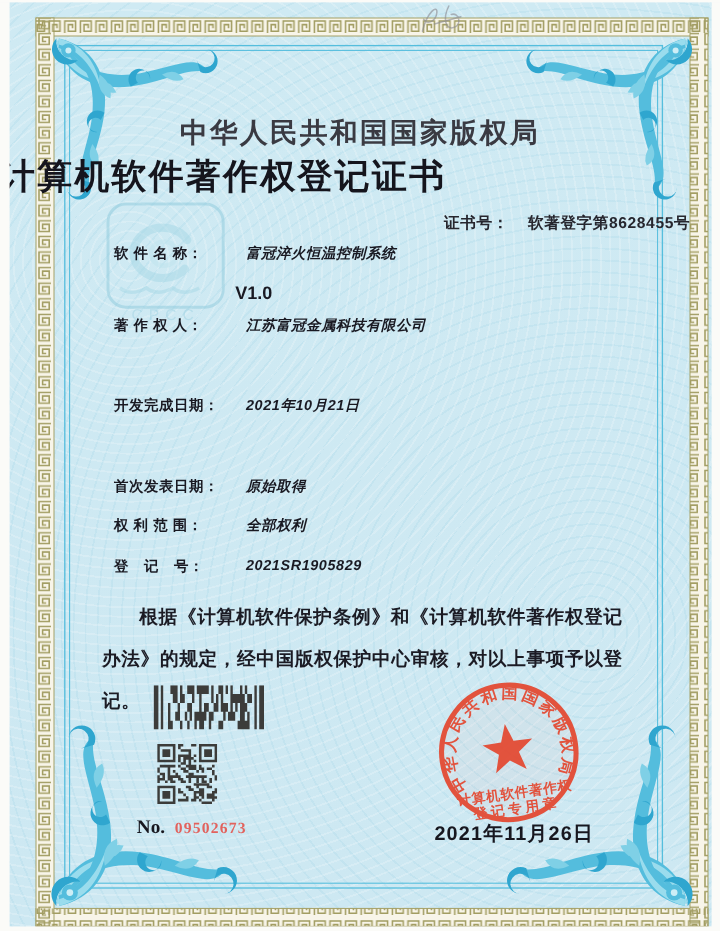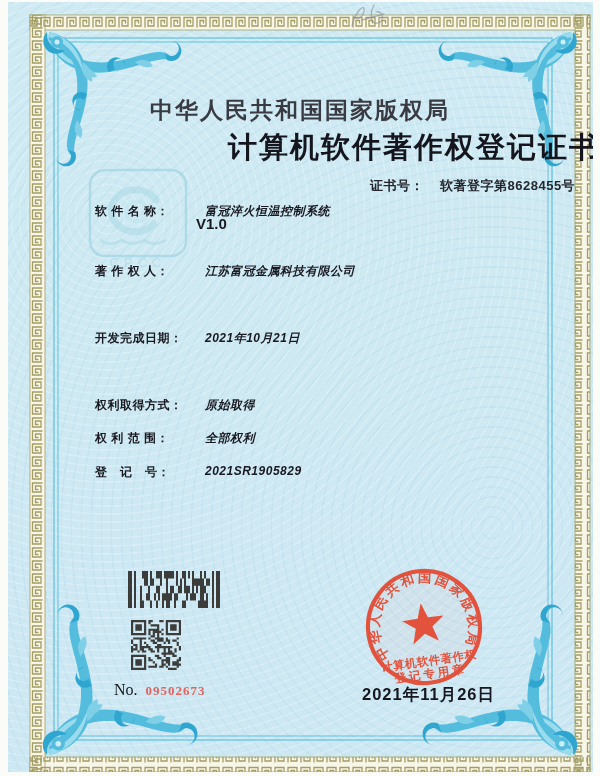--- a/index.html
+++ b/index.html
@@ -20,37 +20,37 @@
   .edge.r{right:0;top:0;width:7px;height:776px;}
   .edge.t{left:0;top:0;width:600px;height:2px;}
   .edge.b{left:0;bottom:0;width:600px;height:4px;}
   svg.frame{position:absolute;left:0;top:0;width:600px;height:776px;z-index:1;}
   .txt{position:absolute;white-space:nowrap;color:#1b1b24;z-index:3;}
   .authority{
     left:0;top:95px;width:600px;text-align:center;
     font-size:23px;font-weight:700;letter-spacing:2px;color:#3a3a42;
   }
   .cert-title{
-    left:0;top:128px;width:600px;text-align:right;
+    left:0;top:128px;width:600px;text-align:left;
     font-family:"Liberation Serif", serif;
     font-size:29px;font-weight:800;letter-spacing:2px;color:#15151d;
   }
   .certno{left:370px;top:177px;font-size:13px;font-weight:700;color:#26262e;letter-spacing:.5px;}
   .certno .gap{display:inline-block;width:16px;}
   .row{position:absolute;left:95px;display:flex;font-size:12px;font-weight:700;z-index:3;white-space:nowrap;color:#191922;}
   .row .lbl{width:110px;flex:0 0 110px;letter-spacing:.5px;}
   .row .val{letter-spacing:.5px;font-style:italic;}
   .version{position:absolute;left:196px;font-size:15px;font-weight:700;color:#191922;z-index:3;}
   .statement{
     position:absolute;left:85px;top:497px;width:434px;z-index:3;
     font-size:15.5px;font-weight:600;color:#1b1b24;
     line-height:35px;text-indent:2em;text-align:justify;letter-spacing:.5px;white-space:normal;
   }
   .serial{position:absolute;left:114px;top:681px;z-index:3;font-size:16px;}
-  .serial .no{font-family:"Liberation Serif", serif;font-weight:400;color:#17171f;text-align:center;}
+  .serial .no{font-family:"Liberation Serif", serif;font-weight:700;color:#17171f;text-align:center;}
   .serial .num{font-family:Liberation Serif, serif;font-weight:700;color:#e2625d;letter-spacing:1px;margin-left:8px;font-size:13px;}
   .seal-date{position:absolute;left:362px;top:684px;z-index:4;font-size:16.5px;font-weight:700;letter-spacing:1px;color:#17171f;}
   svg.barcode{position:absolute;left:128px;top:571px;z-index:3;}
   svg.qrcode{position:absolute;left:131px;top:620px;z-index:3;}
   svg.seal{position:absolute;left:352px;top:555px;width:144px;height:144px;z-index:4;}
   svg.watermark{position:absolute;left:86px;top:166px;width:104px;height:104px;opacity:.5;z-index:2;}
   svg.handwriting{position:absolute;left:338px;top:0;z-index:5;opacity:.6;}
 </style>
 </head>
 <body>
@@ -121,48 +121,49 @@
   <div class="txt authority">中华人民共和国国家版权局</div>
   <div class="txt cert-title">计算机软件著作权登记证书</div>
   <div class="txt certno">
     <span>证书号：</span><span class="gap"></span><span>软著登字第8628455号</span>
   </div>
 
   <div class="row" style="top:203px">
     <span class="lbl">软 件 名 称：</span>
     <span class="val">富冠淬火恒温控制系统</span>
   </div>
-  <div class="version" style="top:215px">V1.0</div>
+  <div class="version" style="top:236px">V1.0</div>
 
   <div class="row" style="top:263px">
     <span class="lbl">著 作 权 人：</span>
     <span class="val">江苏富冠金属科技有限公司</span>
   </div>
 
   <div class="row" style="top:330px">
     <span class="lbl">开发完成日期：</span>
     <span class="val">2021年10月21日</span>
   </div>
 
 
   <div class="row" style="top:397px">
-    <span class="lbl">权利取得方式：</span>
+    <span class="lbl">首次发表日期：</span>
     <span class="val">原始取得</span>
   </div>
 
   <div class="row" style="top:430px">
     <span class="lbl">权 利 范 围：</span>
     <span class="val">全部权利</span>
   </div>
 
   <div class="row" style="top:464px">
     <span class="lbl">登　记　号：</span>
     <span class="val">2021SR1905829</span>
   </div>
 
+  <div class="statement">根据《计算机软件保护条例》和《计算机软件著作权登记办法》的规定，经中国版权保护中心审核，对以上事项予以登记。</div>
 
   <svg class="barcode" width="92" height="37" viewBox="0 0 92 37">
     <path fill="#3c3c3a" d="M0,0h2v37h-2ZM2,0h2v37h-2ZM6,0h2v37h-2ZM12,14.8h2v7.4h-2ZM12,22.2h2v7.4h-2ZM12,29.6h2v7.4h-2ZM14,0.0h2v7.4h-2ZM14,29.6h2v7.4h-2ZM16,0.0h2v7.4h-2ZM16,7.4h2v7.4h-2ZM18,0.0h2v7.4h-2ZM18,7.4h2v7.4h-2ZM18,22.2h2v7.4h-2ZM20,14.8h2v7.4h-2ZM20,22.2h2v7.4h-2ZM22,0.0h2v7.4h-2ZM22,7.4h2v7.4h-2ZM22,29.6h2v7.4h-2ZM24,7.4h2v7.4h-2ZM26,22.2h2v7.4h-2ZM28,0.0h2v7.4h-2ZM28,14.8h2v7.4h-2ZM28,29.6h2v7.4h-2ZM30,0.0h2v7.4h-2ZM30,14.8h2v7.4h-2ZM30,22.2h2v7.4h-2ZM32,0.0h2v7.4h-2ZM32,7.4h2v7.4h-2ZM34,22.2h2v7.4h-2ZM34,29.6h2v7.4h-2ZM36,0.0h2v7.4h-2ZM36,22.2h2v7.4h-2ZM38,0.0h2v7.4h-2ZM38,7.4h2v7.4h-2ZM38,14.8h2v7.4h-2ZM38,22.2h2v7.4h-2ZM38,29.6h2v7.4h-2ZM40,0.0h2v7.4h-2ZM40,22.2h2v7.4h-2ZM40,29.6h2v7.4h-2ZM42,0.0h2v7.4h-2ZM42,14.8h2v7.4h-2ZM42,22.2h2v7.4h-2ZM44,0.0h2v7.4h-2ZM44,14.8h2v7.4h-2ZM46,22.2h2v7.4h-2ZM46,29.6h2v7.4h-2ZM48,0.0h2v7.4h-2ZM48,7.4h2v7.4h-2ZM48,22.2h2v7.4h-2ZM50,14.8h2v7.4h-2ZM52,7.4h2v7.4h-2ZM52,14.8h2v7.4h-2ZM54,0.0h2v7.4h-2ZM54,29.6h2v7.4h-2ZM56,0.0h2v7.4h-2ZM56,7.4h2v7.4h-2ZM56,14.8h2v7.4h-2ZM56,29.6h2v7.4h-2ZM58,14.8h2v7.4h-2ZM58,22.2h2v7.4h-2ZM60,0.0h2v7.4h-2ZM60,14.8h2v7.4h-2ZM62,22.2h2v7.4h-2ZM64,0.0h2v7.4h-2ZM64,7.4h2v7.4h-2ZM64,14.8h2v7.4h-2ZM64,22.2h2v7.4h-2ZM66,7.4h2v7.4h-2ZM66,22.2h2v7.4h-2ZM68,7.4h2v7.4h-2ZM68,14.8h2v7.4h-2ZM70,7.4h2v7.4h-2ZM70,29.6h2v7.4h-2ZM72,0.0h2v7.4h-2ZM72,7.4h2v7.4h-2ZM72,14.8h2v7.4h-2ZM72,22.2h2v7.4h-2ZM72,29.6h2v7.4h-2ZM74,7.4h2v7.4h-2ZM74,14.8h2v7.4h-2ZM74,22.2h2v7.4h-2ZM74,29.6h2v7.4h-2ZM76,0.0h2v7.4h-2ZM76,14.8h2v7.4h-2ZM76,29.6h2v7.4h-2ZM78,7.4h2v7.4h-2ZM78,22.2h2v7.4h-2ZM78,29.6h2v7.4h-2ZM80,7.4h2v7.4h-2ZM84,0h2v37h-2ZM88,0h2v37h-2ZM90,0h2v37h-2Z"></path>
   </svg>
 
   <svg class="qrcode" width="50" height="50" viewBox="0 0 50 50">
     <path fill="#3c3c3a" d="M0.00,0.00h2.17v2.17h-2.17ZM2.17,0.00h2.17v2.17h-2.17ZM4.35,0.00h2.17v2.17h-2.17ZM6.52,0.00h2.17v2.17h-2.17ZM8.70,0.00h2.17v2.17h-2.17ZM10.87,0.00h2.17v2.17h-2.17ZM13.04,0.00h2.17v2.17h-2.17ZM17.39,0.00h2.17v2.17h-2.17ZM19.57,0.00h2.17v2.17h-2.17ZM28.26,0.00h2.17v2.17h-2.17ZM30.43,0.00h2.17v2.17h-2.17ZM34.78,0.00h2.17v2.17h-2.17ZM36.96,0.00h2.17v2.17h-2.17ZM39.13,0.00h2.17v2.17h-2.17ZM41.30,0.00h2.17v2.17h-2.17ZM43.48,0.00h2.17v2.17h-2.17ZM45.65,0.00h2.17v2.17h-2.17ZM47.83,0.00h2.17v2.17h-2.17ZM0.00,2.17h2.17v2.17h-2.17ZM13.04,2.17h2.17v2.17h-2.17ZM17.39,2.17h2.17v2.17h-2.17ZM34.78,2.17h2.17v2.17h-2.17ZM47.83,2.17h2.17v2.17h-2.17ZM0.00,4.35h2.17v2.17h-2.17ZM4.35,4.35h2.17v2.17h-2.17ZM6.52,4.35h2.17v2.17h-2.17ZM8.70,4.35h2.17v2.17h-2.17ZM13.04,4.35h2.17v2.17h-2.17ZM19.57,4.35h2.17v2.17h-2.17ZM21.74,4.35h2.17v2.17h-2.17ZM23.91,4.35h2.17v2.17h-2.17ZM26.09,4.35h2.17v2.17h-2.17ZM34.78,4.35h2.17v2.17h-2.17ZM39.13,4.35h2.17v2.17h-2.17ZM41.30,4.35h2.17v2.17h-2.17ZM43.48,4.35h2.17v2.17h-2.17ZM47.83,4.35h2.17v2.17h-2.17ZM0.00,6.52h2.17v2.17h-2.17ZM4.35,6.52h2.17v2.17h-2.17ZM6.52,6.52h2.17v2.17h-2.17ZM8.70,6.52h2.17v2.17h-2.17ZM13.04,6.52h2.17v2.17h-2.17ZM26.09,6.52h2.17v2.17h-2.17ZM34.78,6.52h2.17v2.17h-2.17ZM39.13,6.52h2.17v2.17h-2.17ZM41.30,6.52h2.17v2.17h-2.17ZM43.48,6.52h2.17v2.17h-2.17ZM47.83,6.52h2.17v2.17h-2.17ZM0.00,8.70h2.17v2.17h-2.17ZM4.35,8.70h2.17v2.17h-2.17ZM6.52,8.70h2.17v2.17h-2.17ZM8.70,8.70h2.17v2.17h-2.17ZM13.04,8.70h2.17v2.17h-2.17ZM17.39,8.70h2.17v2.17h-2.17ZM19.57,8.70h2.17v2.17h-2.17ZM21.74,8.70h2.17v2.17h-2.17ZM23.91,8.70h2.17v2.17h-2.17ZM26.09,8.70h2.17v2.17h-2.17ZM30.43,8.70h2.17v2.17h-2.17ZM34.78,8.70h2.17v2.17h-2.17ZM39.13,8.70h2.17v2.17h-2.17ZM41.30,8.70h2.17v2.17h-2.17ZM43.48,8.70h2.17v2.17h-2.17ZM47.83,8.70h2.17v2.17h-2.17ZM0.00,10.87h2.17v2.17h-2.17ZM13.04,10.87h2.17v2.17h-2.17ZM17.39,10.87h2.17v2.17h-2.17ZM21.74,10.87h2.17v2.17h-2.17ZM23.91,10.87h2.17v2.17h-2.17ZM26.09,10.87h2.17v2.17h-2.17ZM28.26,10.87h2.17v2.17h-2.17ZM34.78,10.87h2.17v2.17h-2.17ZM47.83,10.87h2.17v2.17h-2.17ZM0.00,13.04h2.17v2.17h-2.17ZM2.17,13.04h2.17v2.17h-2.17ZM4.35,13.04h2.17v2.17h-2.17ZM6.52,13.04h2.17v2.17h-2.17ZM8.70,13.04h2.17v2.17h-2.17ZM10.87,13.04h2.17v2.17h-2.17ZM13.04,13.04h2.17v2.17h-2.17ZM17.39,13.04h2.17v2.17h-2.17ZM21.74,13.04h2.17v2.17h-2.17ZM26.09,13.04h2.17v2.17h-2.17ZM30.43,13.04h2.17v2.17h-2.17ZM34.78,13.04h2.17v2.17h-2.17ZM36.96,13.04h2.17v2.17h-2.17ZM39.13,13.04h2.17v2.17h-2.17ZM41.30,13.04h2.17v2.17h-2.17ZM43.48,13.04h2.17v2.17h-2.17ZM45.65,13.04h2.17v2.17h-2.17ZM47.83,13.04h2.17v2.17h-2.17ZM19.57,15.22h2.17v2.17h-2.17ZM21.74,15.22h2.17v2.17h-2.17ZM26.09,15.22h2.17v2.17h-2.17ZM2.17,17.39h2.17v2.17h-2.17ZM4.35,17.39h2.17v2.17h-2.17ZM6.52,17.39h2.17v2.17h-2.17ZM8.70,17.39h2.17v2.17h-2.17ZM10.87,17.39h2.17v2.17h-2.17ZM13.04,17.39h2.17v2.17h-2.17ZM17.39,17.39h2.17v2.17h-2.17ZM23.91,17.39h2.17v2.17h-2.17ZM26.09,17.39h2.17v2.17h-2.17ZM28.26,17.39h2.17v2.17h-2.17ZM30.43,17.39h2.17v2.17h-2.17ZM34.78,17.39h2.17v2.17h-2.17ZM45.65,17.39h2.17v2.17h-2.17ZM0.00,19.57h2.17v2.17h-2.17ZM8.70,19.57h2.17v2.17h-2.17ZM19.57,19.57h2.17v2.17h-2.17ZM21.74,19.57h2.17v2.17h-2.17ZM26.09,19.57h2.17v2.17h-2.17ZM28.26,19.57h2.17v2.17h-2.17ZM30.43,19.57h2.17v2.17h-2.17ZM34.78,19.57h2.17v2.17h-2.17ZM36.96,19.57h2.17v2.17h-2.17ZM41.30,19.57h2.17v2.17h-2.17ZM43.48,19.57h2.17v2.17h-2.17ZM0.00,21.74h2.17v2.17h-2.17ZM8.70,21.74h2.17v2.17h-2.17ZM13.04,21.74h2.17v2.17h-2.17ZM21.74,21.74h2.17v2.17h-2.17ZM23.91,21.74h2.17v2.17h-2.17ZM32.61,21.74h2.17v2.17h-2.17ZM36.96,21.74h2.17v2.17h-2.17ZM45.65,21.74h2.17v2.17h-2.17ZM2.17,23.91h2.17v2.17h-2.17ZM4.35,23.91h2.17v2.17h-2.17ZM8.70,23.91h2.17v2.17h-2.17ZM15.22,23.91h2.17v2.17h-2.17ZM26.09,23.91h2.17v2.17h-2.17ZM28.26,23.91h2.17v2.17h-2.17ZM45.65,23.91h2.17v2.17h-2.17ZM0.00,26.09h2.17v2.17h-2.17ZM4.35,26.09h2.17v2.17h-2.17ZM8.70,26.09h2.17v2.17h-2.17ZM10.87,26.09h2.17v2.17h-2.17ZM13.04,26.09h2.17v2.17h-2.17ZM15.22,26.09h2.17v2.17h-2.17ZM17.39,26.09h2.17v2.17h-2.17ZM23.91,26.09h2.17v2.17h-2.17ZM26.09,26.09h2.17v2.17h-2.17ZM28.26,26.09h2.17v2.17h-2.17ZM30.43,26.09h2.17v2.17h-2.17ZM32.61,26.09h2.17v2.17h-2.17ZM34.78,26.09h2.17v2.17h-2.17ZM36.96,26.09h2.17v2.17h-2.17ZM39.13,26.09h2.17v2.17h-2.17ZM47.83,26.09h2.17v2.17h-2.17ZM0.00,28.26h2.17v2.17h-2.17ZM2.17,28.26h2.17v2.17h-2.17ZM4.35,28.26h2.17v2.17h-2.17ZM8.70,28.26h2.17v2.17h-2.17ZM10.87,28.26h2.17v2.17h-2.17ZM17.39,28.26h2.17v2.17h-2.17ZM19.57,28.26h2.17v2.17h-2.17ZM26.09,28.26h2.17v2.17h-2.17ZM32.61,28.26h2.17v2.17h-2.17ZM36.96,28.26h2.17v2.17h-2.17ZM43.48,28.26h2.17v2.17h-2.17ZM47.83,28.26h2.17v2.17h-2.17ZM0.00,30.43h2.17v2.17h-2.17ZM6.52,30.43h2.17v2.17h-2.17ZM10.87,30.43h2.17v2.17h-2.17ZM13.04,30.43h2.17v2.17h-2.17ZM19.57,30.43h2.17v2.17h-2.17ZM21.74,30.43h2.17v2.17h-2.17ZM26.09,30.43h2.17v2.17h-2.17ZM32.61,30.43h2.17v2.17h-2.17ZM36.96,30.43h2.17v2.17h-2.17ZM39.13,30.43h2.17v2.17h-2.17ZM43.48,30.43h2.17v2.17h-2.17ZM30.43,32.61h2.17v2.17h-2.17ZM32.61,32.61h2.17v2.17h-2.17ZM34.78,32.61h2.17v2.17h-2.17ZM36.96,32.61h2.17v2.17h-2.17ZM39.13,32.61h2.17v2.17h-2.17ZM41.30,32.61h2.17v2.17h-2.17ZM0.00,34.78h2.17v2.17h-2.17ZM2.17,34.78h2.17v2.17h-2.17ZM4.35,34.78h2.17v2.17h-2.17ZM6.52,34.78h2.17v2.17h-2.17ZM8.70,34.78h2.17v2.17h-2.17ZM10.87,34.78h2.17v2.17h-2.17ZM13.04,34.78h2.17v2.17h-2.17ZM23.91,34.78h2.17v2.17h-2.17ZM26.09,34.78h2.17v2.17h-2.17ZM32.61,34.78h2.17v2.17h-2.17ZM41.30,34.78h2.17v2.17h-2.17ZM43.48,34.78h2.17v2.17h-2.17ZM0.00,36.96h2.17v2.17h-2.17ZM13.04,36.96h2.17v2.17h-2.17ZM17.39,36.96h2.17v2.17h-2.17ZM26.09,36.96h2.17v2.17h-2.17ZM28.26,36.96h2.17v2.17h-2.17ZM34.78,36.96h2.17v2.17h-2.17ZM36.96,36.96h2.17v2.17h-2.17ZM47.83,36.96h2.17v2.17h-2.17ZM0.00,39.13h2.17v2.17h-2.17ZM4.35,39.13h2.17v2.17h-2.17ZM6.52,39.13h2.17v2.17h-2.17ZM8.70,39.13h2.17v2.17h-2.17ZM13.04,39.13h2.17v2.17h-2.17ZM17.39,39.13h2.17v2.17h-2.17ZM19.57,39.13h2.17v2.17h-2.17ZM30.43,39.13h2.17v2.17h-2.17ZM32.61,39.13h2.17v2.17h-2.17ZM34.78,39.13h2.17v2.17h-2.17ZM36.96,39.13h2.17v2.17h-2.17ZM45.65,39.13h2.17v2.17h-2.17ZM47.83,39.13h2.17v2.17h-2.17ZM0.00,41.30h2.17v2.17h-2.17ZM4.35,41.30h2.17v2.17h-2.17ZM6.52,41.30h2.17v2.17h-2.17ZM8.70,41.30h2.17v2.17h-2.17ZM13.04,41.30h2.17v2.17h-2.17ZM21.74,41.30h2.17v2.17h-2.17ZM30.43,41.30h2.17v2.17h-2.17ZM34.78,41.30h2.17v2.17h-2.17ZM36.96,41.30h2.17v2.17h-2.17ZM41.30,41.30h2.17v2.17h-2.17ZM43.48,41.30h2.17v2.17h-2.17ZM45.65,41.30h2.17v2.17h-2.17ZM0.00,43.48h2.17v2.17h-2.17ZM4.35,43.48h2.17v2.17h-2.17ZM6.52,43.48h2.17v2.17h-2.17ZM8.70,43.48h2.17v2.17h-2.17ZM13.04,43.48h2.17v2.17h-2.17ZM23.91,43.48h2.17v2.17h-2.17ZM30.43,43.48h2.17v2.17h-2.17ZM32.61,43.48h2.17v2.17h-2.17ZM36.96,43.48h2.17v2.17h-2.17ZM41.30,43.48h2.17v2.17h-2.17ZM43.48,43.48h2.17v2.17h-2.17ZM45.65,43.48h2.17v2.17h-2.17ZM47.83,43.48h2.17v2.17h-2.17ZM0.00,45.65h2.17v2.17h-2.17ZM13.04,45.65h2.17v2.17h-2.17ZM17.39,45.65h2.17v2.17h-2.17ZM19.57,45.65h2.17v2.17h-2.17ZM21.74,45.65h2.17v2.17h-2.17ZM23.91,45.65h2.17v2.17h-2.17ZM28.26,45.65h2.17v2.17h-2.17ZM30.43,45.65h2.17v2.17h-2.17ZM34.78,45.65h2.17v2.17h-2.17ZM45.65,45.65h2.17v2.17h-2.17ZM0.00,47.83h2.17v2.17h-2.17ZM2.17,47.83h2.17v2.17h-2.17ZM4.35,47.83h2.17v2.17h-2.17ZM6.52,47.83h2.17v2.17h-2.17ZM8.70,47.83h2.17v2.17h-2.17ZM10.87,47.83h2.17v2.17h-2.17ZM13.04,47.83h2.17v2.17h-2.17ZM36.96,47.83h2.17v2.17h-2.17ZM39.13,47.83h2.17v2.17h-2.17ZM41.30,47.83h2.17v2.17h-2.17ZM43.48,47.83h2.17v2.17h-2.17Z"></path>
   </svg>
 
   <div class="serial">

